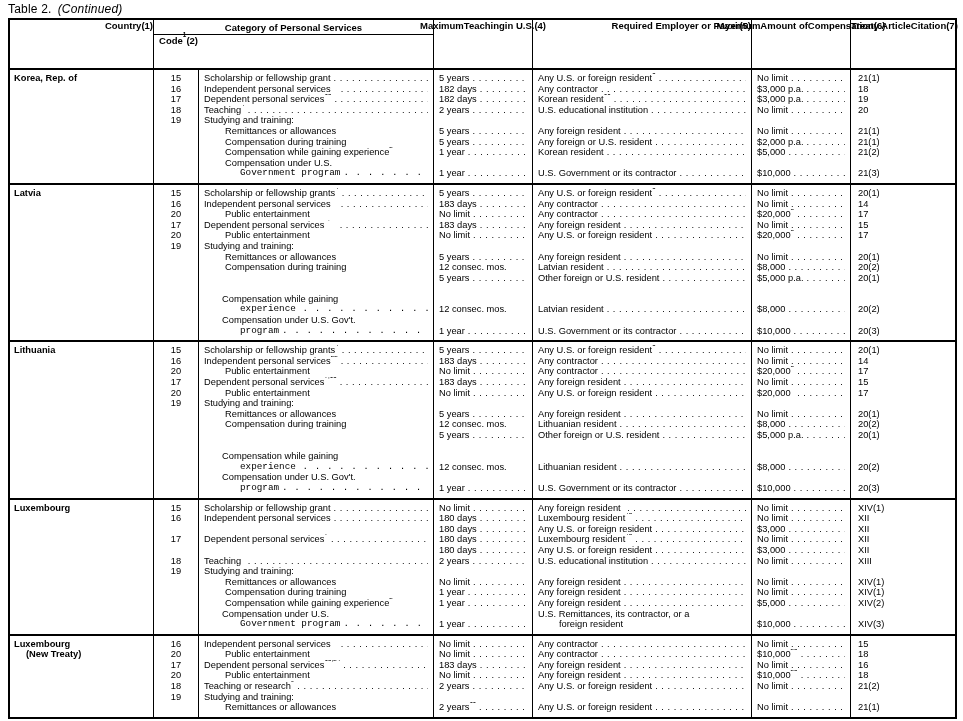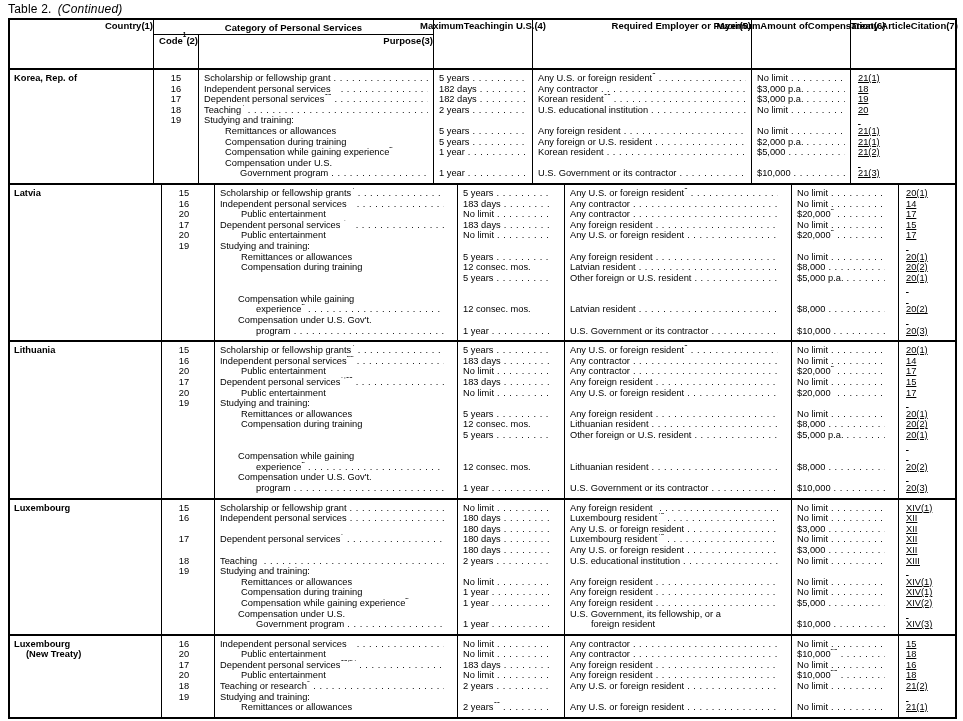--- a/index.html
+++ b/index.html
@@ -40,36 +40,36 @@
   .h-presence { grid-column: 4; grid-row: 1 / 3; border-left: 1.5px solid #000; justify-content: center; }
   .h-payer { grid-column: 5; grid-row: 1 / 3; border-left: 1.5px solid #000; text-align: center; }
   .h-amount { grid-column: 6; grid-row: 1 / 3; border-left: 1.5px solid #000; justify-content: center; }
   .h-citation { grid-column: 7; grid-row: 1 / 3; border-left: 1.5px solid #000; justify-content: center; }
 
   
   .section {
     display: grid;
     grid-template-columns: 143px 45px 235px 99px 219px 99px 1fr;
   }
-  .section + .section { border-top: 2px solid #000; gap: 8px; }
+  .section + .section { border-top: 2px solid #000; }
   .cell { padding-top: 3px; padding-bottom: 4px; overflow: hidden; }
   .cell + .cell { border-left: 1.5px solid #000; }
   .line {
     height: 10.6px; line-height: 10.6px; font-size: 9.3px;
     white-space: nowrap; overflow: hidden;
     display: flex; align-items: baseline;
   }
   .cname { font-weight: bold; padding-left: 4px; }
   .cname2 { padding-left: 16px; }
   .code-line { justify-content: center; }
   .ind0 { padding-left: 5px; }
   .ind1 { padding-left: 23px; flex-direction: column; }
-  .ind2 { padding-left: 41px; }
+  .ind2 { padding-left: 41px; font-family: Liberation Mono, monospace; }
   .pres-line, .amt-line { padding-left: 5px; }
-  .cit-line { padding-left: 7px; text-decoration: underline; }
+  .cit-line { padding-left: 7px; }
   sup { font-size: 6.3px; line-height: 0; position: relative; top: -3.2px; }
   .dots {
     flex: 1 1 auto; overflow: hidden; white-space: nowrap;
     margin: 0 5px 0 3px; letter-spacing: .5px;
   }
 </style>
 </head>
 <body>
 
 <div class="page">
@@ -83,24 +83,20 @@
           <div class="hline">Country</div>
           <div class="hline">(1)</div>
         </div>
       <div class="h-category">
           <span>Category of Personal Services</span>
         </div>
       <div class="hcell h-code">
           <div class="hline">Code<sup>1</sup></div>
           <div class="hline">(2)</div>
         </div>
-      <div class="hcell h-purpose">
-          <div class="hline">Purpose</div>
-          <div class="hline">(3)</div>
-        </div>
       <div class="hcell h-presence">
           <div class="hline">Maximum</div>
           <div class="hline">Teaching</div>
           <div class="hline">in U.S.</div>
           <div class="hline">(4)</div>
         </div>
       <div class="hcell h-payer">
           <div class="hline">Required Employer or Payer</div>
           <div class="hline">(5)</div>
         </div>
@@ -875,21 +871,21 @@
             </div>
             <div class="line ind0">
               <span class="txt">Any foreign resident</span>
               <span class="dots">. . . . . . . . . . . . . . . . . . . . . . . . . . . . . . . . . . . . . . . . . . . . . . . . . . . . . . . . . . . . . . . . . . . . . . . . . . . . . . . . </span>
             </div>
             <div class="line ind0">
               <span class="txt">Any foreign resident</span>
               <span class="dots">. . . . . . . . . . . . . . . . . . . . . . . . . . . . . . . . . . . . . . . . . . . . . . . . . . . . . . . . . . . . . . . . . . . . . . . . . . . . . . . . </span>
             </div>
             <div class="line ind0">
-              <span class="txt">U.S. Government, its fellowship, or a</span>
+              <span class="txt">U.S. Remittances, its contractor, or a</span>
             </div>
             <div class="line ind1">
               <span class="txt">foreign resident</span>
               <span class="dots">. . . . . . . . . . . . . . . . . . . . . . . . . . . . . . . . . . . . . . . . . . . . . . . . . . . . . . . . . . . . . . . . . . . . . . . . . . . . . . . . </span>
             </div>
           </div>
           <div class="cell">
             <div class="line amt-line">
               <span class="txt">No limit</span>
               <span class="dots">. . . . . . . . . . . . . . . . . . . . . . . . . . . . . . . . . . . . . . . . . . . . . . . . . . . . . . . . . . . . . . . . . . . . . . . . . . . . . . . . </span>

